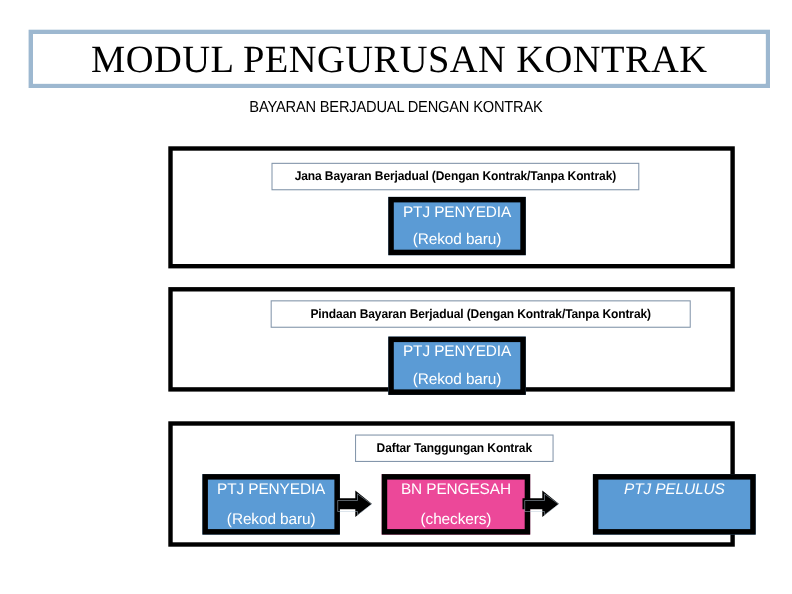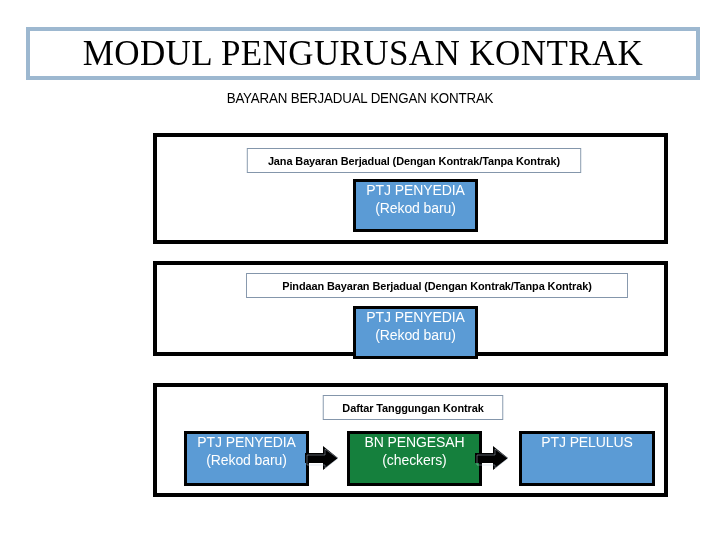--- a/index.html
+++ b/index.html
@@ -94,41 +94,41 @@
     color: #000000;
   }
   #caption-1 { left: 81px;  top: 11px; width: 352px; height: 25px; }
   #caption-2 { left: 79px;  top: 8px;  width: 402px; height: 25px; }
   #caption-3 { left: 161px; top: 8px;  width: 190px; height: 25px; }
 
   
   .pbox {
     position: absolute;
     box-sizing: border-box;
-    border: 3px solid #000000;
+    border: 5px solid #000000;
     display: flex;
     flex-direction: column;
     align-items: center;
-    justify-content: flex-start;
+    justify-content: space-between;
     color: #ffffff;
     font-size: 14px;
     line-height: 1.28;
     white-space: nowrap;
     letter-spacing: -0.1px;
   }
   .pbox .l1, .pbox .l2 { display: block; }
   .pbox-blue   { background: #5b9bd5; }
-  .pbox-orange { background: #15803d; }
+  .pbox-orange { background: #ec4899; }
 
   #pbox-1 { left: 196px; top: 42px; width: 125px; height: 53px; }
   #pbox-2 { left: 196px; top: 41px; width: 125px; height: 53px; }
 
   #pbox-3 { left: 27px;  top: 44px; width: 125px; height: 55px; }
   #pbox-4 { left: 190px; top: 44px; width: 135px; height: 55px; }
-  #pbox-5 { left: 362px; top: 44px; width: 136px; height: 55px; }
+  #pbox-5 { left: 382px; top: 44px; width: 148px; height: 55px; font-style: italic; }
 
   
   .arrow {
     position: absolute;
     width: 38px;
     height: 28px;
   }
   #arrow-1 { left: 146px; top: 57px; }
   #arrow-2 { left: 316px; top: 57px; }
   .arrow svg { display: block; width: 100%; height: 100%; }

